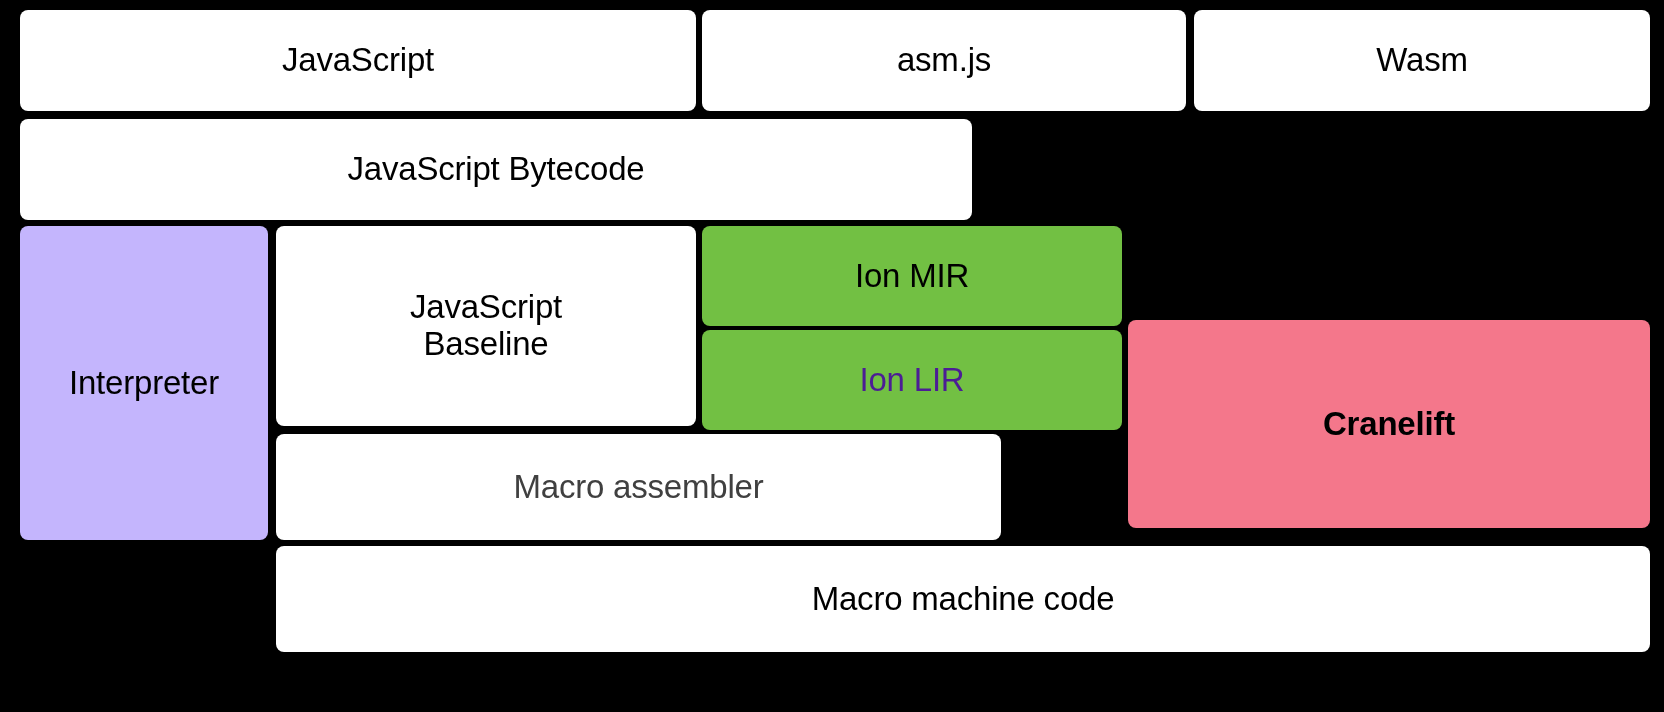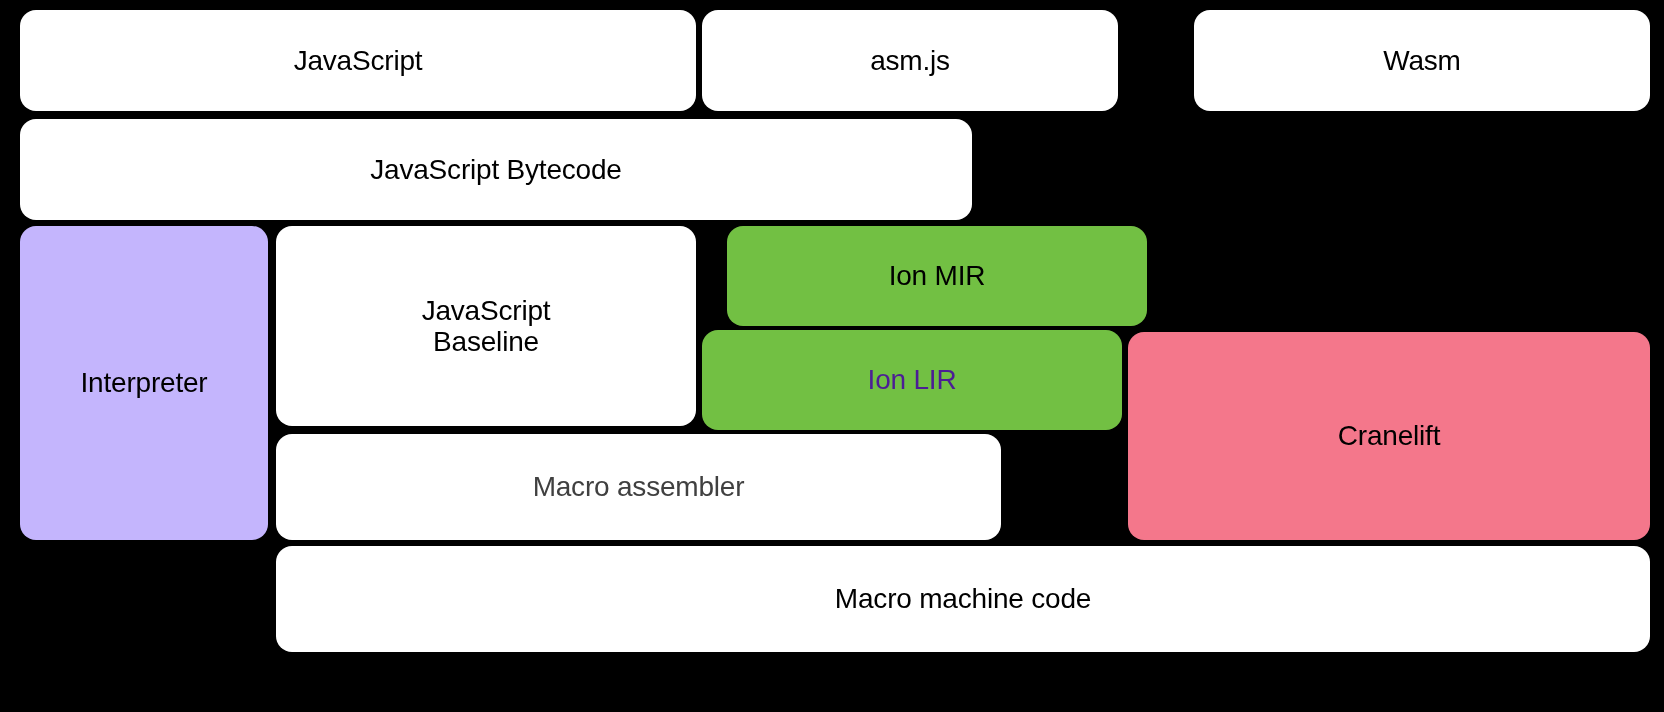--- a/index.html
+++ b/index.html
@@ -20,42 +20,42 @@
   }
   .box {
     position: absolute;
     box-sizing: border-box;
     display: flex;
     align-items: center;
     justify-content: center;
     text-align: center;
     color: #000000;
     font-family: "Liberation Sans", sans-serif;
-    font-size: 28px;
+    font-size: 33px;
     line-height: 1.12;
     letter-spacing: -0.2px;
-    border-radius: 16px;
+    border-radius: 8px;
     background: #ffffff;
     white-space: pre-line;
     user-select: none;
   }
   .box.white   { background: #ffffff; }
   .box.grey    { background: #eaeaea; }
   .box.green   { background: #72c043; }
   .box.pink    { background: #f4778b; }
 </style>
 </head>
 <body>
 
 <div id="diagram" style="background: rgb(0, 0, 0);">
     <div class="box white" style="left: 20px; top: 10px; width: 676px; height: 101px; background: rgb(255, 255, 255); color: rgb(0, 0, 0);">JavaScript</div>
-    <div class="box white" style="left: 702px; top: 10px; width: 416px; height: 101px; background: rgb(255, 255, 255); color: rgb(0, 0, 0);">asm.js</div>
+    <div class="box white" style="left: 702px; top: 10px; width: 484px; height: 101px; background: rgb(255, 255, 255); color: rgb(0, 0, 0);">asm.js</div>
     <div class="box white" style="left: 1194px; top: 10px; width: 456px; height: 101px; background: rgb(255, 255, 255); color: rgb(0, 0, 0);">Wasm</div>
     <div class="box white" style="left: 20px; top: 119px; width: 952px; height: 101px; background: rgb(255, 255, 255); color: rgb(0, 0, 0);">JavaScript Bytecode</div>
     <div class="box grey" style="left: 20px; top: 226px; width: 248px; height: 314px; background: #c4b5fd; color: rgb(0, 0, 0);">Interpreter</div>
     <div class="box white" style="left: 276px; top: 226px; width: 420px; height: 200px; background: rgb(255, 255, 255); color: rgb(0, 0, 0);">JavaScript
 Baseline</div>
-    <div class="box green" style="left: 702px; top: 226px; width: 420px; height: 100px; background: rgb(114, 192, 67); color: rgb(0, 0, 0); margin-left: 25px;">Ion MIR</div>
+    <div class="box green" style="left: 702px; top: 226px; width: 420px; height: 100px; background: rgb(114, 192, 67); color: rgb(0, 0, 0);">Ion MIR</div>
     <div class="box green" style="left: 702px; top: 330px; width: 420px; height: 100px; background: rgb(114, 192, 67); color: #4c1d95;">Ion LIR</div>
-    <div class="box pink" style="left: 1128px; top: 332px; width: 522px; height: 208px; background: rgb(244, 119, 139); color: rgb(0, 0, 0);">Cranelift</div>
+    <div class="box pink" style="left: 1128px; top: 320px; width: 522px; height: 208px; background: rgb(244, 119, 139); color: rgb(0, 0, 0); font-weight: bold;">Cranelift</div>
     <div class="box white" style="left: 276px; top: 434px; width: 725px; height: 106px; background: rgb(255, 255, 255); color: #404040;">Macro assembler</div>
     <div class="box white" style="left: 276px; top: 546px; width: 1374px; height: 106px; background: rgb(255, 255, 255); color: rgb(0, 0, 0);">Macro machine code</div>
   </div>
 
 </body></html>

